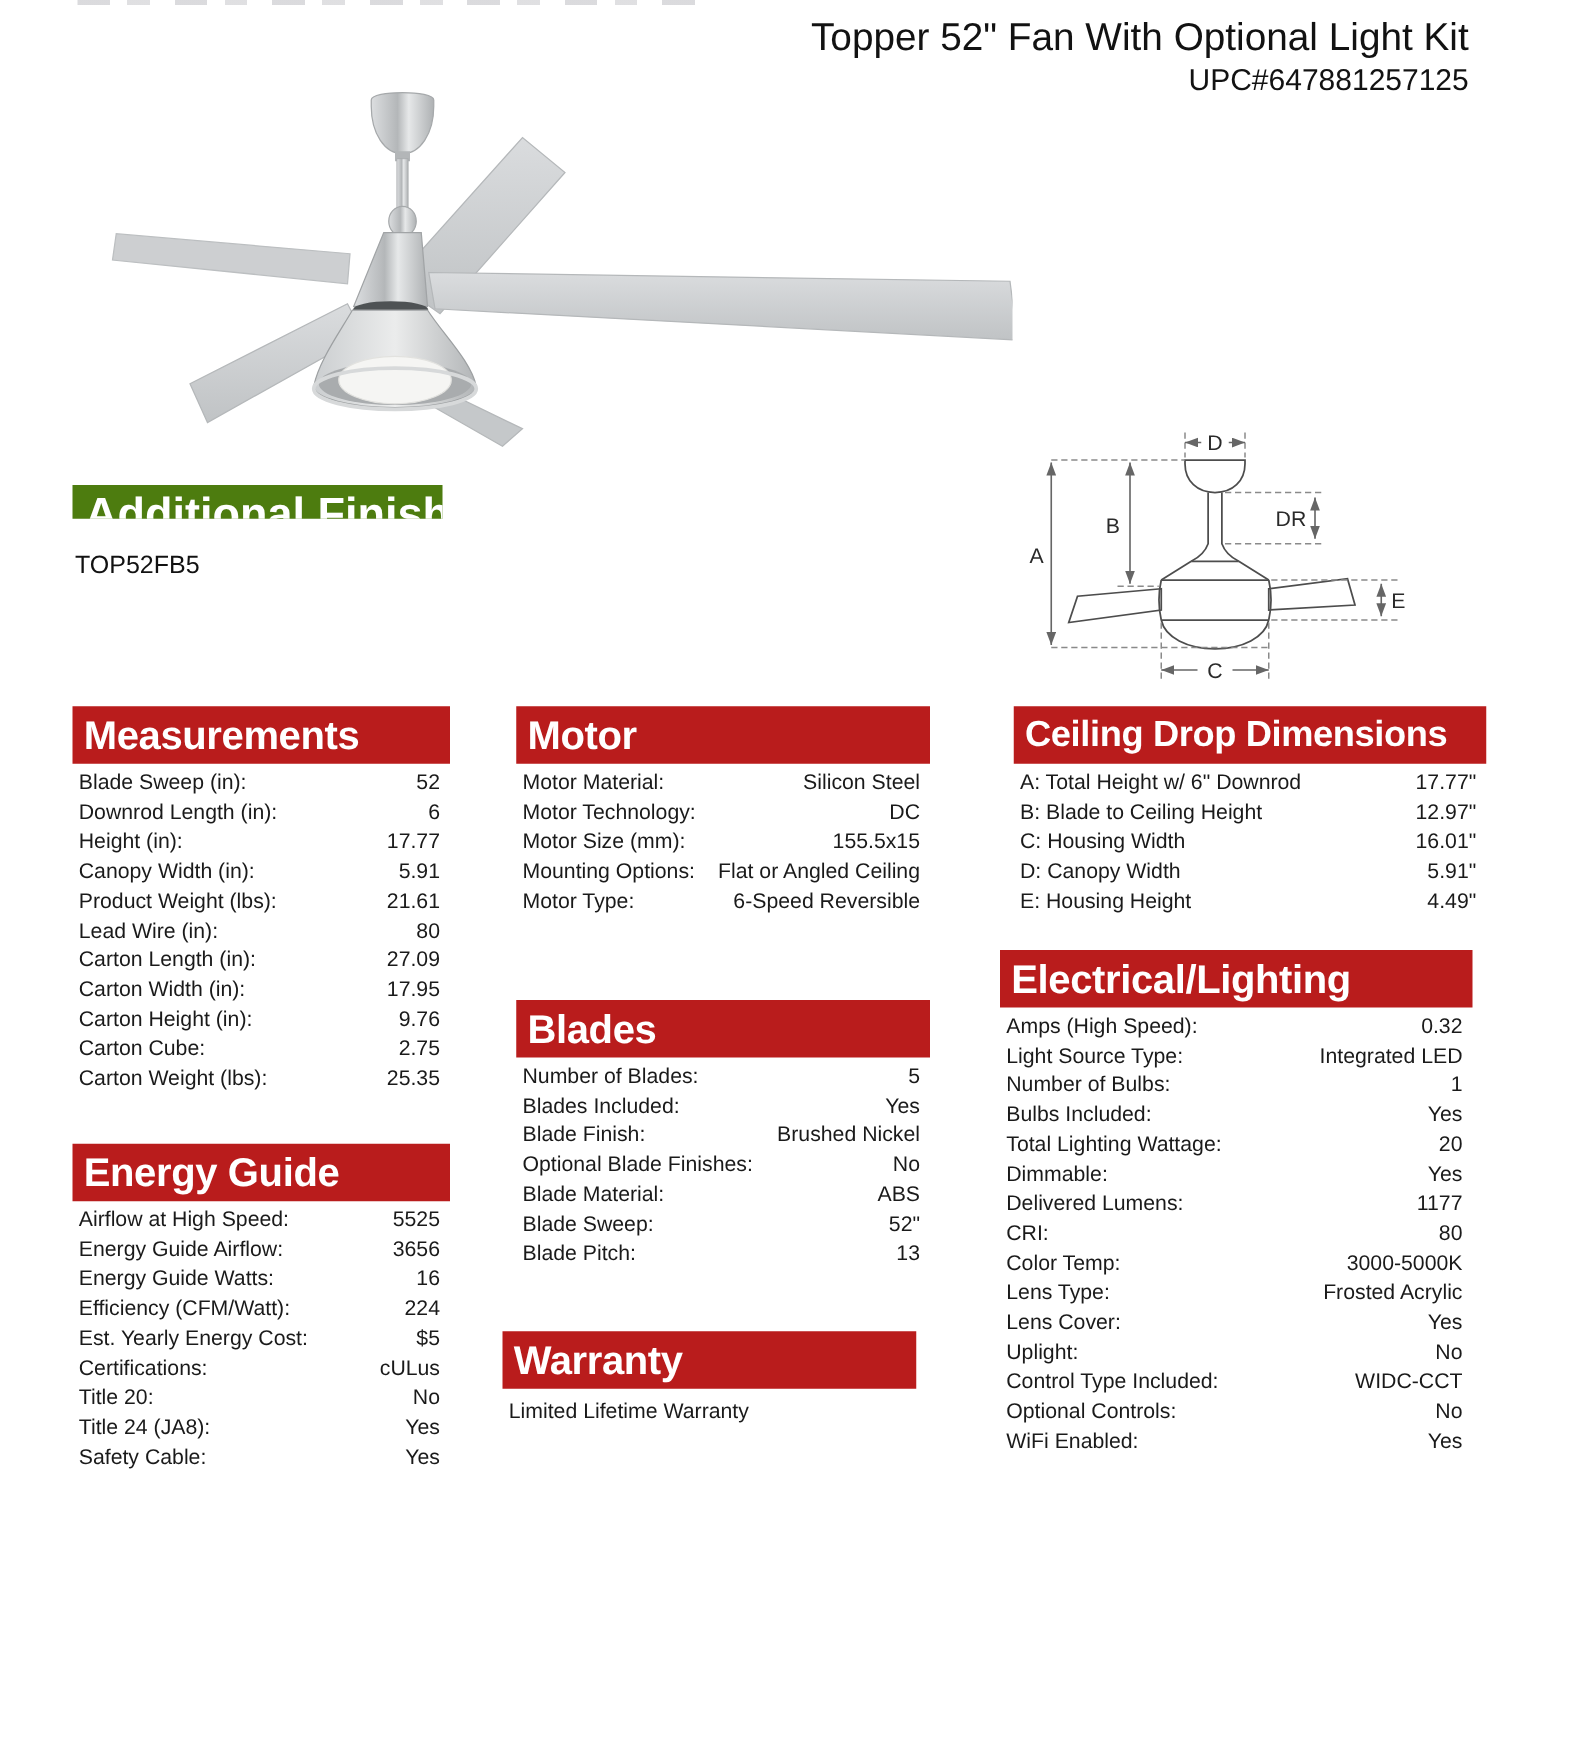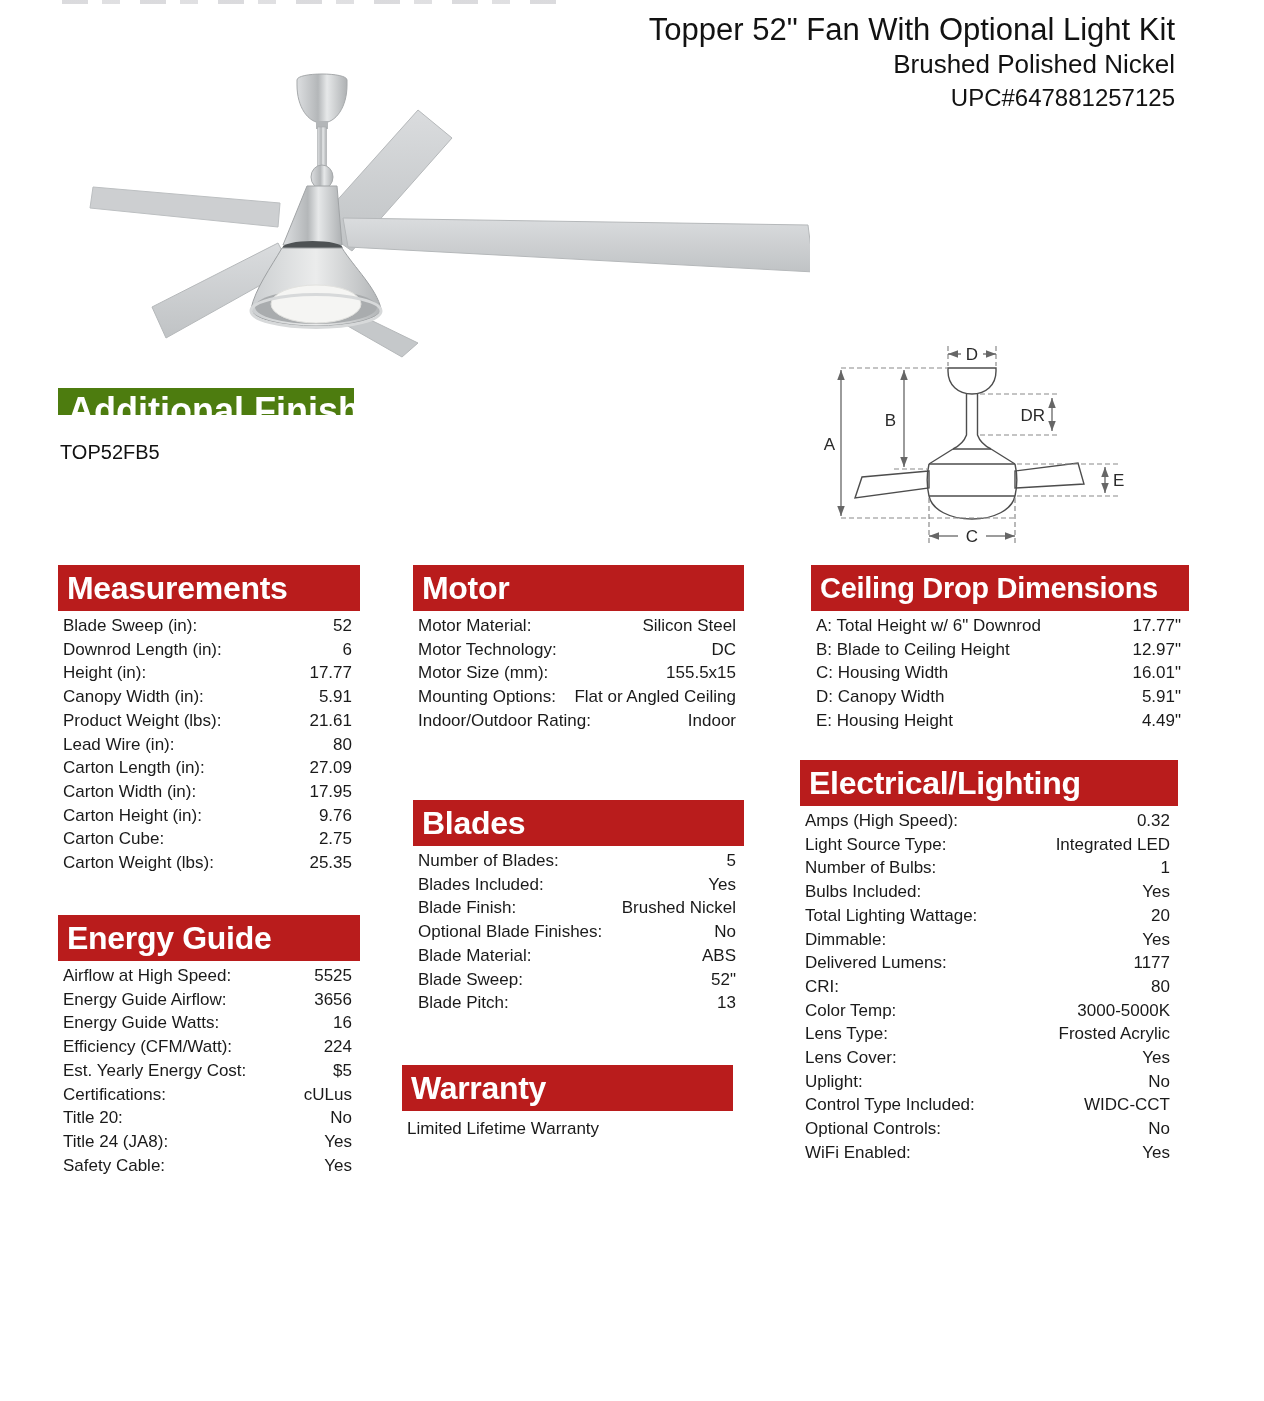--- a/index.html
+++ b/index.html
@@ -51,21 +51,20 @@
 </style>
 </head>
 <body>
 
 <div class="page">
 
   <div class="top-remnant"></div>
 
   <div class="title-block">
     <div class="title-main">Topper 52" Fan With Optional Light Kit</div>
-    <div class="title-sub">Brushed Polished Nickel</div>
     <div class="title-upc">UPC#647881257125</div>
   </div>
 
   <div class="photo-wrap">
     <svg viewBox="0 0 750 315" width="750" height="315">
       <defs>
         <linearGradient id="g-metal" x1="0" y1="0" x2="1" y2="0">
           <stop offset="0" stop-color="#dcdee0"></stop>
             <stop offset=".42" stop-color="#b4b7b9"></stop>
           <stop offset=".6" stop-color="#e6e8e9"></stop>
@@ -259,22 +258,22 @@
         </div>
         <div class="spec-row">
           <span class="spec-label">Motor Size (mm):</span>
           <span class="spec-value">155.5x15</span>
         </div>
         <div class="spec-row">
           <span class="spec-label">Mounting Options:</span>
           <span class="spec-value">Flat or Angled Ceiling</span>
         </div>
         <div class="spec-row">
-          <span class="spec-label">Indoor/Outdoor Rating:</span>
-          <span class="spec-value">Indoor</span>
+          <span class="spec-label">Motor Type:</span>
+          <span class="spec-value">6-Speed Reversible</span>
         </div>
       </div>
   </div>
 
   <div class="sec" id="sec-blades">
     <div class="bar">Blades</div>
     <div class="rows">
         <div class="spec-row">
           <span class="spec-label">Number of Blades:</span>
           <span class="spec-value">5</span>

